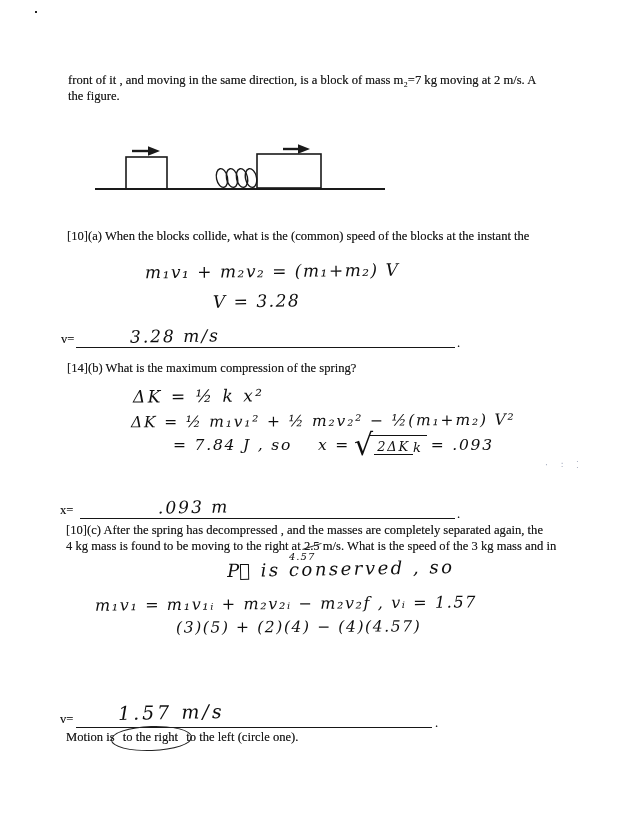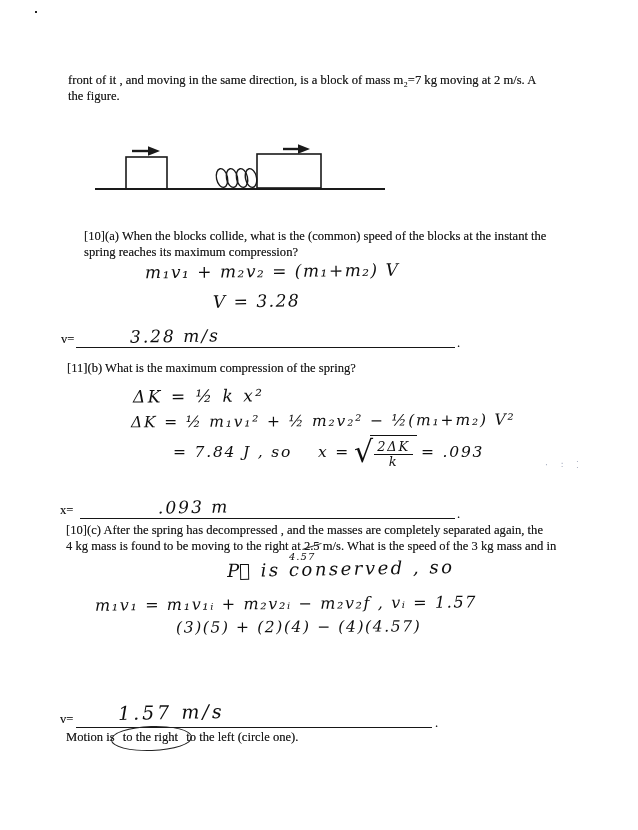--- a/index.html
+++ b/index.html
@@ -18,21 +18,21 @@
   .rule{position:absolute;height:0;border-top:1.6px solid #161616;}
   .speck{position:absolute;width:2px;height:2px;background:#222;}
   .struck{position:relative;display:inline-block;font-family:Liberation Serif, serif;}
   .struck::after{
     content:"";position:absolute;left:-2px;right:-2px;top:46%;
     border-top:1.4px solid #222;transform:rotate(-18deg);
   }
   .sqrt{display:inline-flex;align-items:center;margin:0 4px;}
   .sqrt-sign{font-size:30px;font-style:normal;letter-spacing:0;line-height:0;}
   .sqrt-body{display:inline-block;border-top:1.6px solid #111;margin-left:-3px;padding:1px 4px 0 4px;}
-  .frac{display:inline-flex;flex-direction:column;align-items:center;font-size:13px;line-height:1.1;}
+  .frac{display:inline-flex;align-items:flex-end;font-size:13px;line-height:1.1;}
   .frac .num{border-bottom:1.4px solid #111;padding:0 3px;}
   .circled-wrap{position:relative;display:inline-block;padding:0 5px;}
   .hand-ellipse{
     position:absolute;left:-7px;right:-9px;top:-4px;bottom:-5px;
     border:1.6px solid #222;border-radius:50%;transform:rotate(-2deg);
   }
   .faint{position:absolute;color:#a8aec0;font-size:9px;letter-spacing:5px;font-family:"DejaVu Sans",sans-serif;}
   svg .ink{stroke:#1a1a1a;fill:none;}
 </style>
 </head>
@@ -56,35 +56,34 @@
       <ellipse class="ink" cx="137" cy="38" rx="5.5" ry="9.5" stroke-width="1.4" transform="rotate(-12 137 38)"></ellipse>
       <ellipse class="ink" cx="147" cy="38" rx="5.5" ry="9.5" stroke-width="1.4" transform="rotate(-12 147 38)"></ellipse>
       <ellipse class="ink" cx="157" cy="38" rx="5.5" ry="9.5" stroke-width="1.4" transform="rotate(-12 157 38)"></ellipse>
       <ellipse class="ink" cx="166" cy="38" rx="5.5" ry="9.5" stroke-width="1.4" transform="rotate(-12 166 38)"></ellipse>
     </g>
     <rect class="ink" x="172" y="14" width="64" height="34" fill="#ffffff" stroke-width="1.6"></rect>
     <line class="ink" x1="198" y1="9" x2="216" y2="9" stroke-width="2.4"></line>
     <polygon points="225,9 213,4.2 213,13.8" fill="#1a1a1a"></polygon>
   </svg>
 
-  <div class="para" style="left:84px;top:229px;">
+  <div class="para" style="left:67px;top:229px;">
     <div>[10](a) When the blocks collide, what is the (common) speed of the blocks at the instant the</div>
-    <div>spring reaches its maximum compression?</div>
   </div>
 
   <div class="hw" style="left:145px;top:261px;font-size:17px;transform:rotate(-0.6deg);">m₁v₁ + m₂v₂ = (m₁+m₂) V</div>
   <div class="hw" style="left:213px;top:291px;font-size:17px;transform:rotate(-1deg);">V = 3.28</div>
 
   <span class="abs printed" style="left:61px;top:332px;">v=</span>
   <div class="rule" style="left:76px;top:347px;width:379px;"></div>
   <span class="abs printed" style="left:457px;top:336px;">.</span>
   <div class="hw" style="left:130px;top:326px;font-size:17px;letter-spacing:2px;transform:rotate(-0.8deg);">3.28  m/s</div>
 
   <div class="para" style="left:67px;top:361px;">
-    <div>[11](b) What is the maximum compression of the spring?</div>
+    <div>[14](b) What is the maximum compression of the spring?</div>
   </div>
 
   <div class="hw" style="left:133px;top:386px;font-size:17px;letter-spacing:2.5px;transform:rotate(-0.5deg);">ΔK = ½ k x²</div>
   <div class="hw" style="left:131px;top:412px;font-size:15.5px;letter-spacing:1.8px;transform:rotate(-0.4deg);">ΔK = ½ m₁v₁² + ½ m₂v₂² − ½(m₁+m₂) V²</div>
   <div class="hw" style="left:173px;top:435px;font-size:15.5px;letter-spacing:1.8px;display:flex;align-items:center;">
     <span>= 7.84 J , so</span>
     <span style="margin-left:26px;">x =</span>
     <span class="sqrt">
       <span class="sqrt-sign">√</span>
       <span class="sqrt-body">

